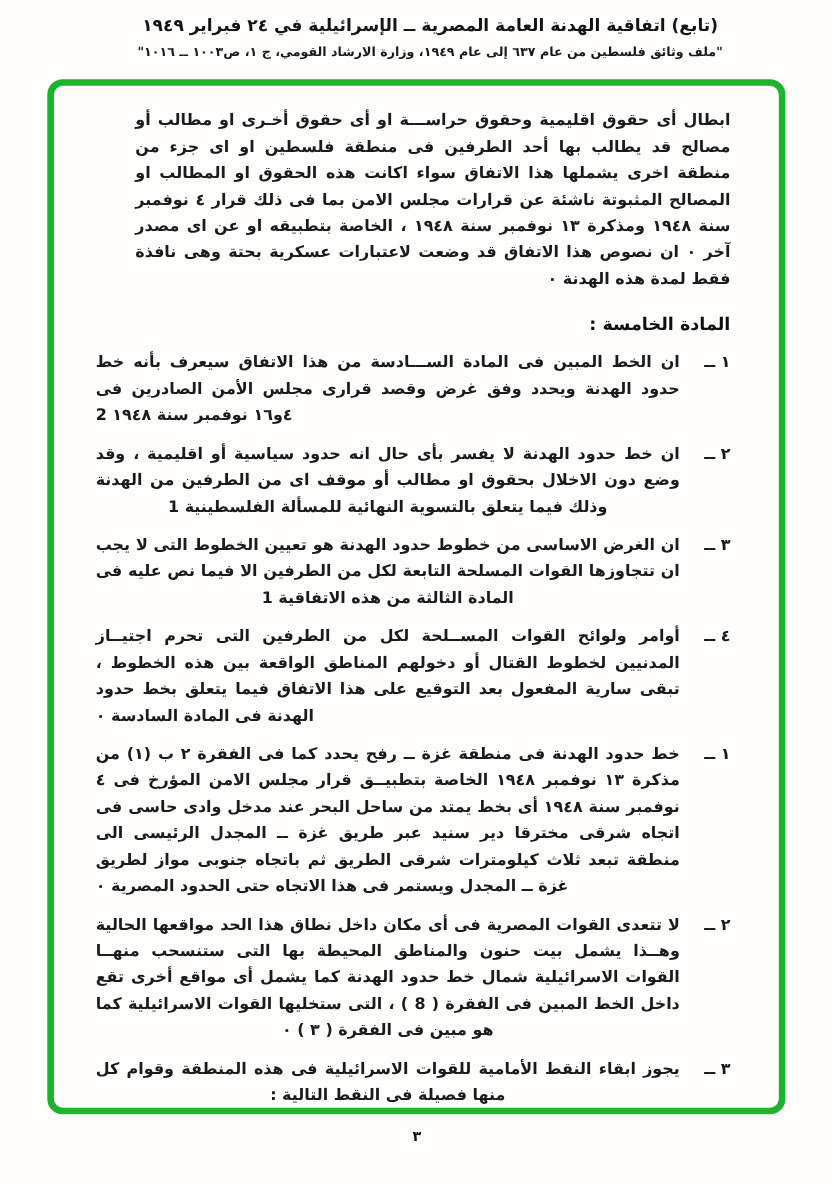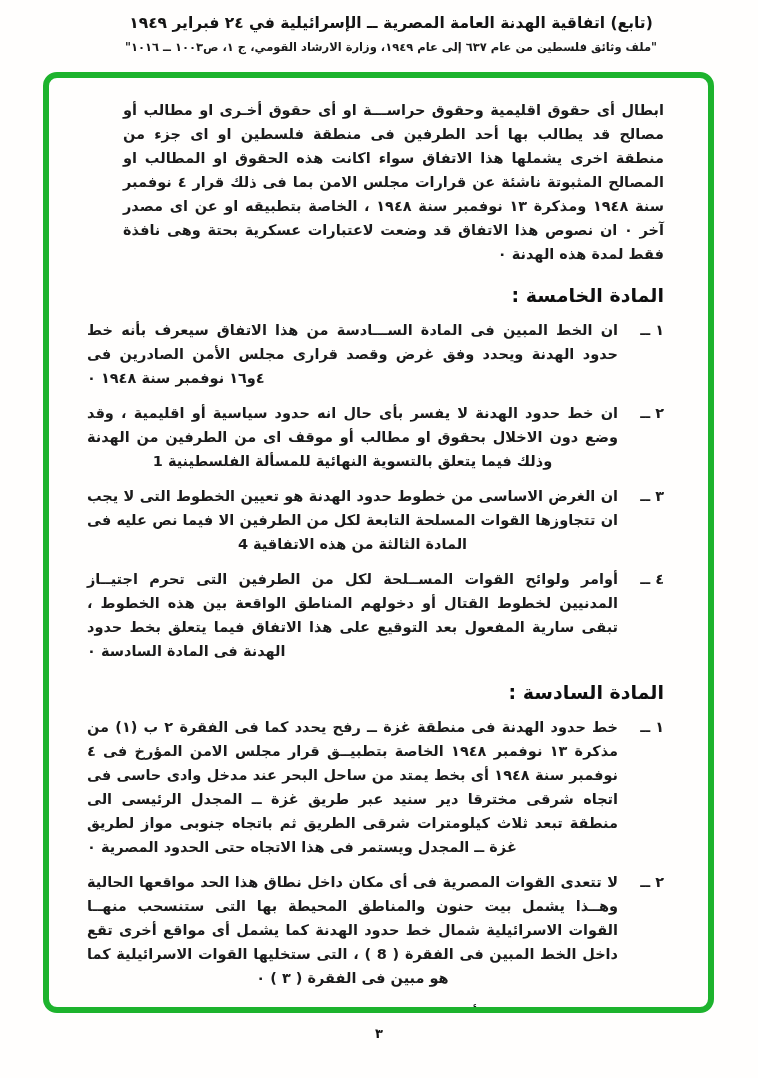--- a/index.html
+++ b/index.html
@@ -28,21 +28,21 @@
 
   .content {
     direction:rtl;
     text-align:justify;
     font-size:14.5px;
     font-weight:bold;
     line-height:24px;
     color:#1b1b1b;
   }
   .para { text-align:justify;margin-left:36px; }
-  .art-heading { font-size:19px; font-weight:bold; margin-top:17px; color:#0f0f0f; }
+  .art-heading { font-size:16px; font-weight:bold; margin-top:17px; color:#0f0f0f; }
   .item { display:flex; margin-top:11px; }
   .num { flex:0 0 46px; white-space:nowrap; }
   .txt { flex:1; text-align:justify; }
   .tail-left   { text-align-last:left; }
   .tail-center { text-align-last:center; }
 
   .pagenum {
     position:absolute; top:1026px; left:0; width:758px;
     text-align:center; font-size:13px; font-weight:bold; color:#111;
   }
@@ -60,38 +60,37 @@
   <div class="green-box">
     <div class="content">
 
       <p class="para">ابطال أى حقوق اقليمية وحقوق حراســـة او أى حقوق أخـرى او مطالب أو مصالح قد يطالب بها أحد الطرفين فى منطقة فلسطين او اى جزء من منطقة اخرى يشملها هذا الاتفاق سواء اكانت هذه الحقوق او المطالب او المصالح المثبوتة ناشئة عن قرارات مجلس الامن بما فى ذلك قرار ٤ نوفمبر سنة ١٩٤٨ ومذكرة ١٣ نوفمبر سنة ١٩٤٨ ، الخاصة بتطبيقه او عن اى مصدر آخر ٠ ان نصوص هذا الاتفاق قد وضعت لاعتبارات عسكرية بحتة وهى نافذة فقط لمدة هذه الهدنة ٠</p>
 
       <div>
         <div class="art-heading">المادة الخامسة :</div>
 
         <div class="item">
           <div class="num">١ ــ</div>
-          <div class="txt tail-left">ان الخط المبين فى المادة الســـادسة من هذا الاتفاق سيعرف بأنه خط حدود الهدنة ويحدد وفق غرض وقصد قرارى مجلس الأمن الصادرين فى ٤و١٦ نوفمبر سنة ١٩٤٨ ٠</div>
+          <div class="txt tail-left">ان الخط المبين فى المادة الســـادسة من هذا الاتفاق سيعرف بأنه خط حدود الهدنة ويحدد وفق غرض وقصد قرارى مجلس الأمن الصادرين فى ٤و١٦ نوفمبر سنة ١٩٤٨ 2</div>
         </div>
         <div class="item">
           <div class="num">٢ ــ</div>
           <div class="txt tail-center">ان خط حدود الهدنة لا يفسر بأى حال انه حدود سياسية أو اقليمية ، وقد وضع دون الاخلال بحقوق او مطالب أو موقف اى من الطرفين من الهدنة وذلك فيما يتعلق بالتسوية النهائية للمسألة الفلسطينية 1</div>
         </div>
         <div class="item">
           <div class="num">٣ ــ</div>
-          <div class="txt tail-center">ان الغرض الاساسى من خطوط حدود الهدنة هو تعيين الخطوط التى لا يجب ان تتجاوزها القوات المسلحة التابعة لكل من الطرفين الا فيما نص عليه فى المادة الثالثة من هذه الاتفاقية 4</div>
+          <div class="txt tail-center">ان الغرض الاساسى من خطوط حدود الهدنة هو تعيين الخطوط التى لا يجب ان تتجاوزها القوات المسلحة التابعة لكل من الطرفين الا فيما نص عليه فى المادة الثالثة من هذه الاتفاقية 1</div>
         </div>
         <div class="item">
           <div class="num">٤ ــ</div>
           <div class="txt tail-left">أوامر ولوائح القوات المســلحة لكل من الطرفين التى تحرم اجتيــاز المدنيين لخطوط القتال أو دخولهم المناطق الواقعة بين هذه الخطوط ، تبقى سارية المفعول بعد التوقيع على هذا الاتفاق فيما يتعلق بخط حدود الهدنة فى المادة السادسة ٠</div>
         </div>
       </div>
 
       <div>
-        <div class="art-heading">المادة السادسة :</div>
 
         <div class="item">
           <div class="num">١ ــ</div>
           <div class="txt tail-left">خط حدود الهدنة فى منطقة غزة ــ رفح يحدد كما فى الفقرة ٢ ب (١) من مذكرة ١٣ نوفمبر ١٩٤٨ الخاصة بتطبيــق قرار مجلس الامن المؤرخ فى ٤ نوفمبر سنة ١٩٤٨ أى بخط يمتد من ساحل البحر عند مدخل وادى حاسى فى اتجاه شرقى مخترقا دير سنيد عبر طريق غزة ــ المجدل الرئيسى الى منطقة تبعد ثلاث كيلومترات شرقى الطريق ثم باتجاه جنوبى مواز لطريق غزة ــ المجدل ويستمر فى هذا الاتجاه حتى الحدود المصرية ٠</div>
         </div>
         <div class="item">
           <div class="num">٢ ــ</div>
           <div class="txt tail-center">لا تتعدى القوات المصرية فى أى مكان داخل نطاق هذا الحد مواقعها الحالية وهــذا يشمل بيت حنون والمناطق المحيطة بها التى ستنسحب منهــا القوات الاسرائيلية شمال خط حدود الهدنة كما يشمل أى مواقع أخرى تقع داخل الخط المبين فى الفقرة ( 8 ) ، التى ستخليها القوات الاسرائيلية كما هو مبين فى الفقرة ( ٣ ) ٠</div>
         </div>
         <div class="item">

